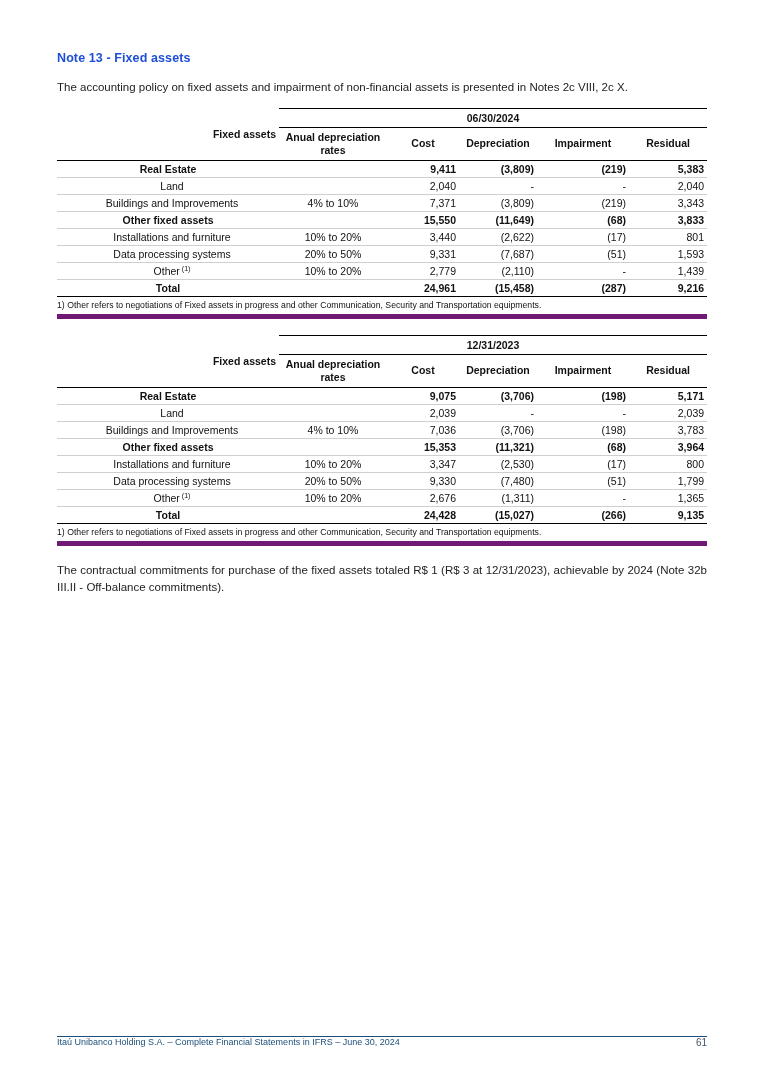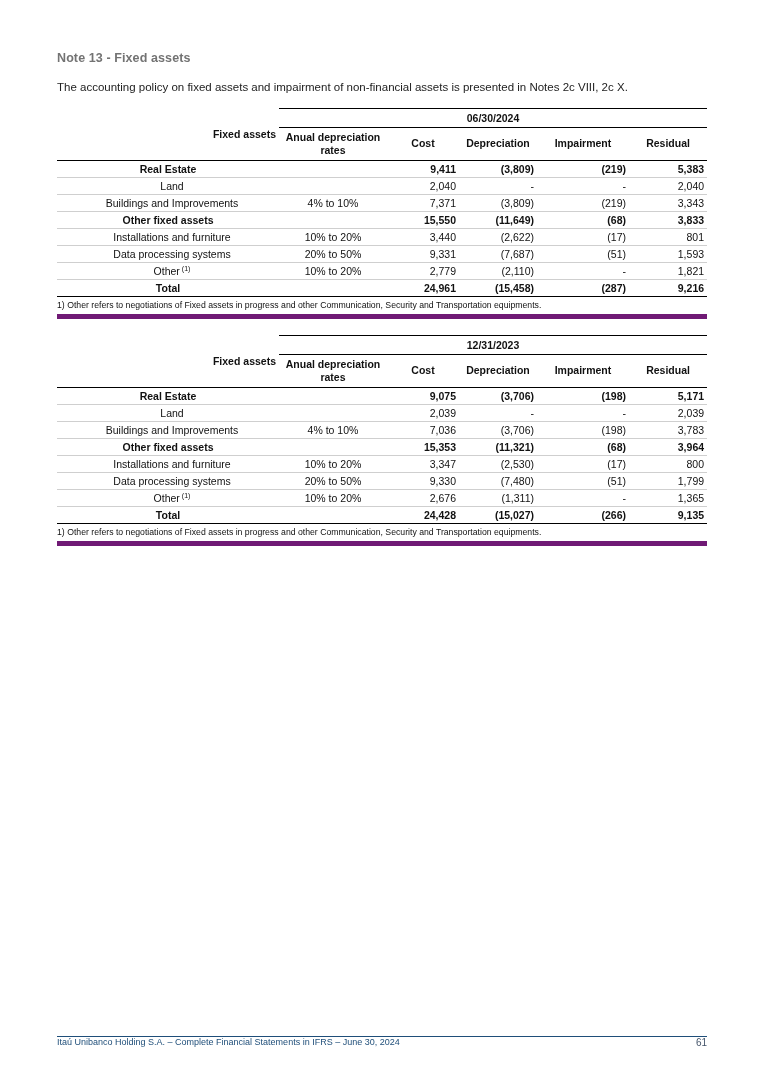--- a/index.html
+++ b/index.html
@@ -1,21 +1,21 @@
 <!DOCTYPE html>
 <html lang="en"><head>
 <meta charset="utf-8">
 <style>
   * { margin:0; padding:0; box-sizing:border-box; }
   html,body { background:#ffffff; }
   body { font-family:"Liberation Sans", sans-serif; color:#1a1a1a; }
   .page { position:relative; width:766px; height:1083px; background:#ffffff; overflow:hidden; }
   .content { position:absolute; left:57px; top:51px; width:650px; }
 
-  .note-title { font-size:12.5px; font-weight:bold; color:#737373; margin-bottom:14px; letter-spacing:0.1px; }
+  .note-title { font-size:12.5px; font-weight:bold; color:#1d4ed8; margin-bottom:14px; letter-spacing:0.1px; }
   .body-text { font-size:11.5px; line-height:1.45; text-align:justify; color:#222222; }
   .intro { margin-bottom:12px; }
   .closing { margin-top:15px; }
 
   .table-block { margin-bottom:16px; }
   table.fa-table { width:650px; border-collapse:collapse; table-layout:fixed; font-size:10.5px; color:#111; }
   th, td { padding:2px 3px; vertical-align:middle; }
   thead th { font-weight:bold; }
   th.col-label { text-align:right; border-bottom:1px solid #000; vertical-align:middle; }
   th.date-span { text-align:center; border-top:1px solid #000; border-bottom:1px solid #000; padding:3px 0; }
@@ -117,21 +117,21 @@
               <td class="c-num">(7,687)</td>
               <td class="c-num">(51)</td>
               <td class="c-num">1,593</td>
             </tr>
             <tr>
               <td class="c-label indent">Other<sup> (1)</sup></td>
               <td class="c-rate">10% to 20%</td>
               <td class="c-num">2,779</td>
               <td class="c-num">(2,110)</td>
               <td class="c-num">-</td>
-              <td class="c-num">1,821</td>
+              <td class="c-num">1,439</td>
             </tr>
             <tr class="bold total">
               <td class="c-label">Total</td>
               <td class="c-rate"></td>
               <td class="c-num">24,961</td>
               <td class="c-num">(15,458)</td>
               <td class="c-num">(287)</td>
               <td class="c-num">9,216</td>
             </tr>
           </tbody>
@@ -225,19 +225,20 @@
               <td class="c-num">24,428</td>
               <td class="c-num">(15,027)</td>
               <td class="c-num">(266)</td>
               <td class="c-num">9,135</td>
             </tr>
           </tbody>
       </table>
       <div class="footnote">1) Other refers to negotiations of Fixed assets in progress and other Communication, Security and Transportation equipments.</div>
     </section>
 
+    <p class="body-text closing">The contractual commitments for purchase of the fixed assets totaled R$ 1 (R$ 3 at 12/31/2023), achievable by 2024 (Note 32b III.II - Off-balance commitments).</p>
   </div>
 
   <footer class="footer">
     <span class="footer-left">Itaú Unibanco Holding S.A. – Complete Financial Statements in IFRS – June 30, 2024</span>
     <span class="footer-page">61</span>
   </footer>
 </div>
 
 </body></html>

